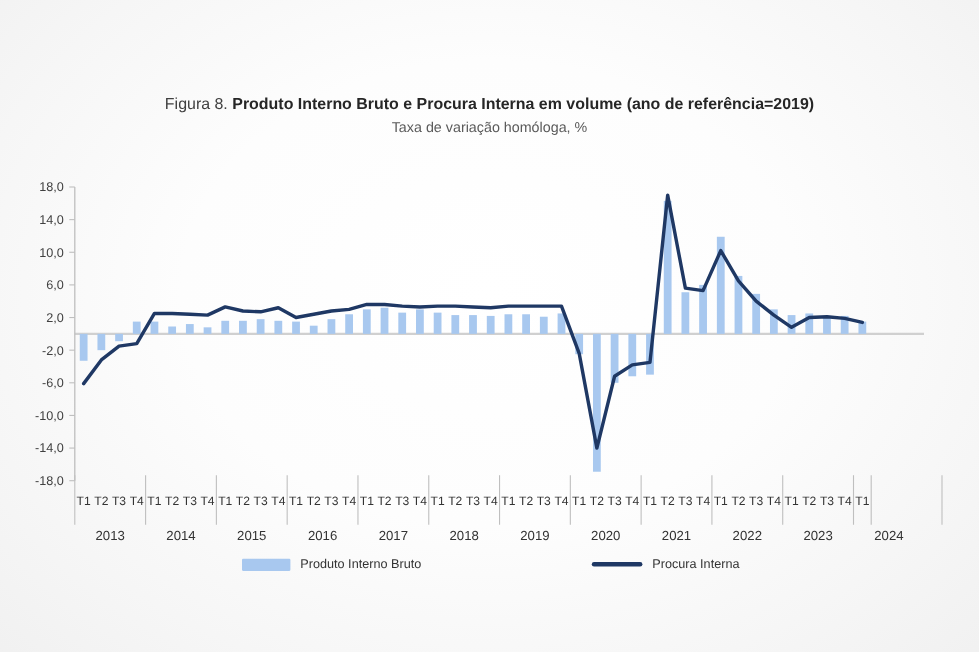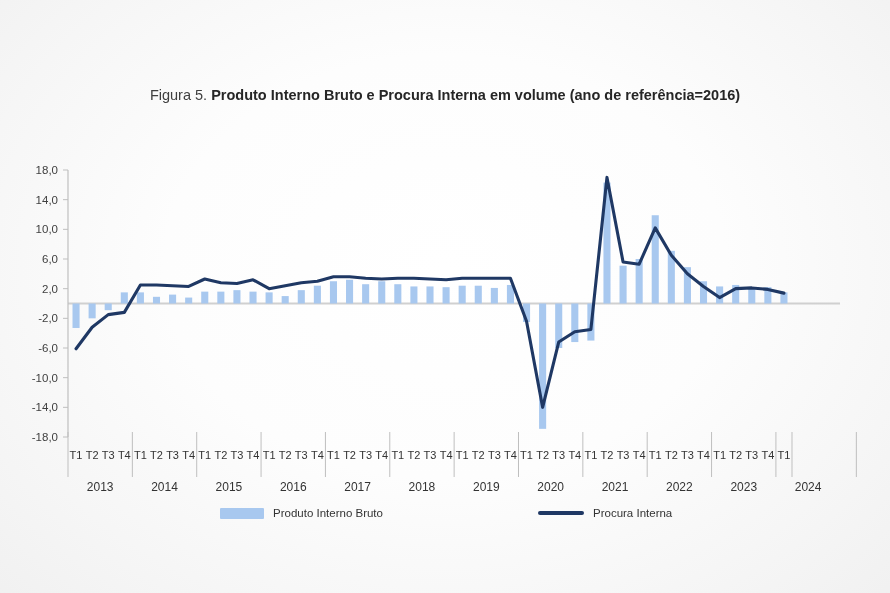--- a/index.html
+++ b/index.html
@@ -32,23 +32,24 @@
   .lg-line{width:46px;height:3.5px;border-radius:2px;}
   .lg-text{font-size:11.5px;color:#333;white-space:nowrap;}
 </style>
 </head>
 <body>
 
 <div id="stage">
 
   <div class="title-block">
     <div class="t-main">
-      <span>Figura 5.</span>
-      <span class="bold">Produto Interno Bruto e Procura Interna em volume (ano de referência=2016)</span>
+      <span>Figura 8.</span>
+      <span class="bold">Produto Interno Bruto e Procura Interna em volume (ano de referência=2019)</span>
     </div>
+    <div class="t-sub2">Taxa de variação homóloga, %</div>
   </div>
 
   <div class="plot-wrap">
     <svg class="chart" width="890" height="593" id="svg-chart">
       <g id="g-yticks">
           <line x1="63" y1="170" x2="68" y2="170" stroke="#bfbfbf" stroke-width="1"></line>
           <line x1="63" y1="199.66666666666666" x2="68" y2="199.66666666666666" stroke="#bfbfbf" stroke-width="1"></line>
           <line x1="63" y1="229.33333333333334" x2="68" y2="229.33333333333334" stroke="#bfbfbf" stroke-width="1"></line>
           <line x1="63" y1="259" x2="68" y2="259" stroke="#bfbfbf" stroke-width="1"></line>
           <line x1="63" y1="288.66666666666663" x2="68" y2="288.66666666666663" stroke="#bfbfbf" stroke-width="1"></line>

